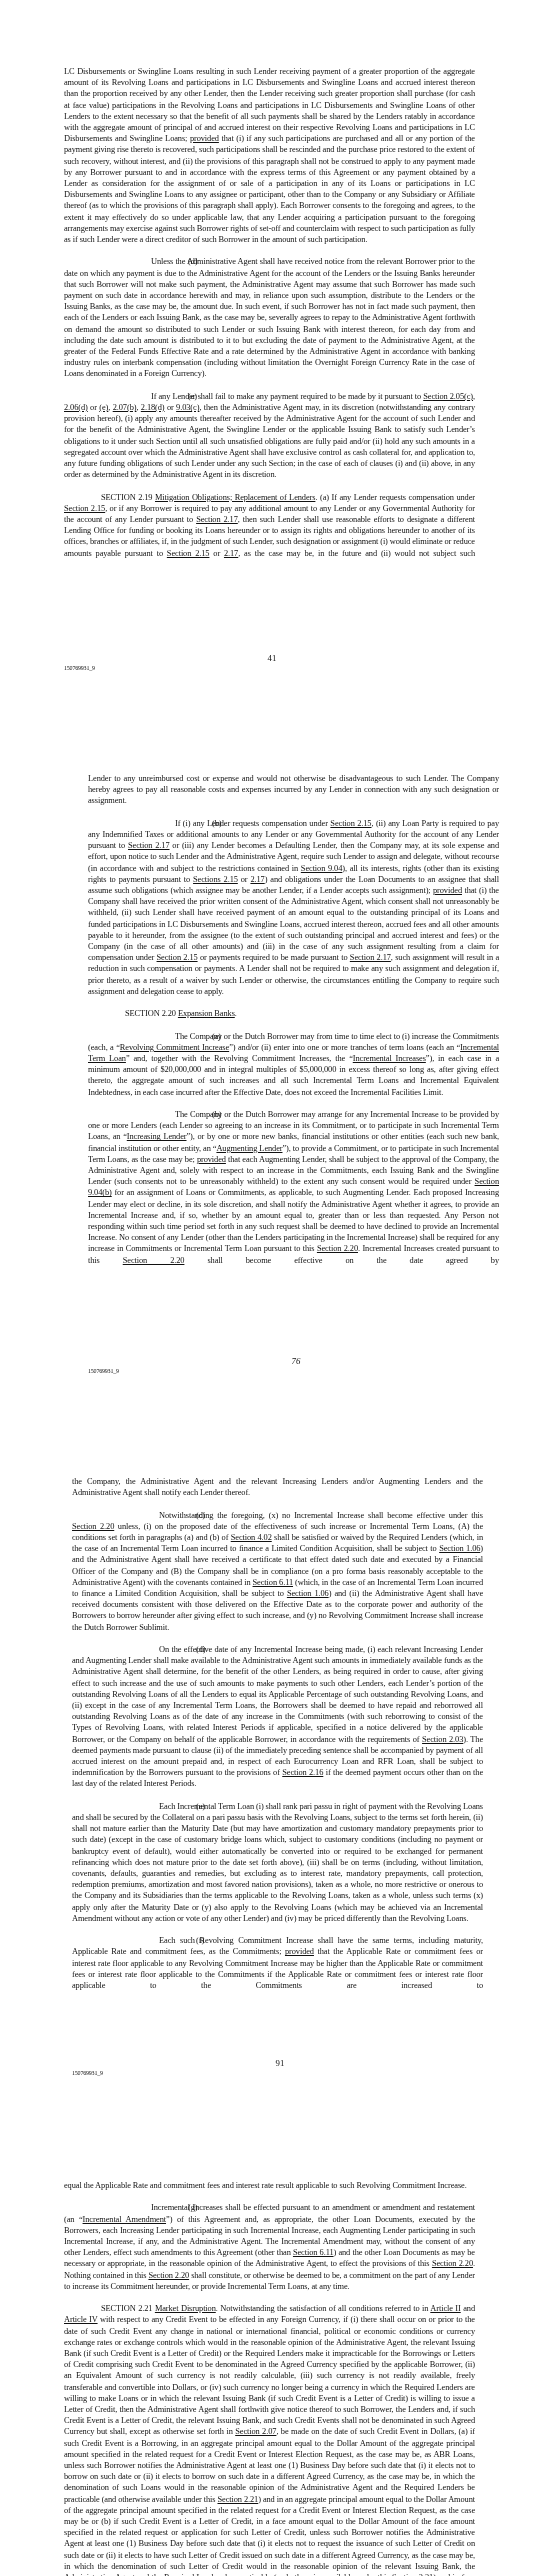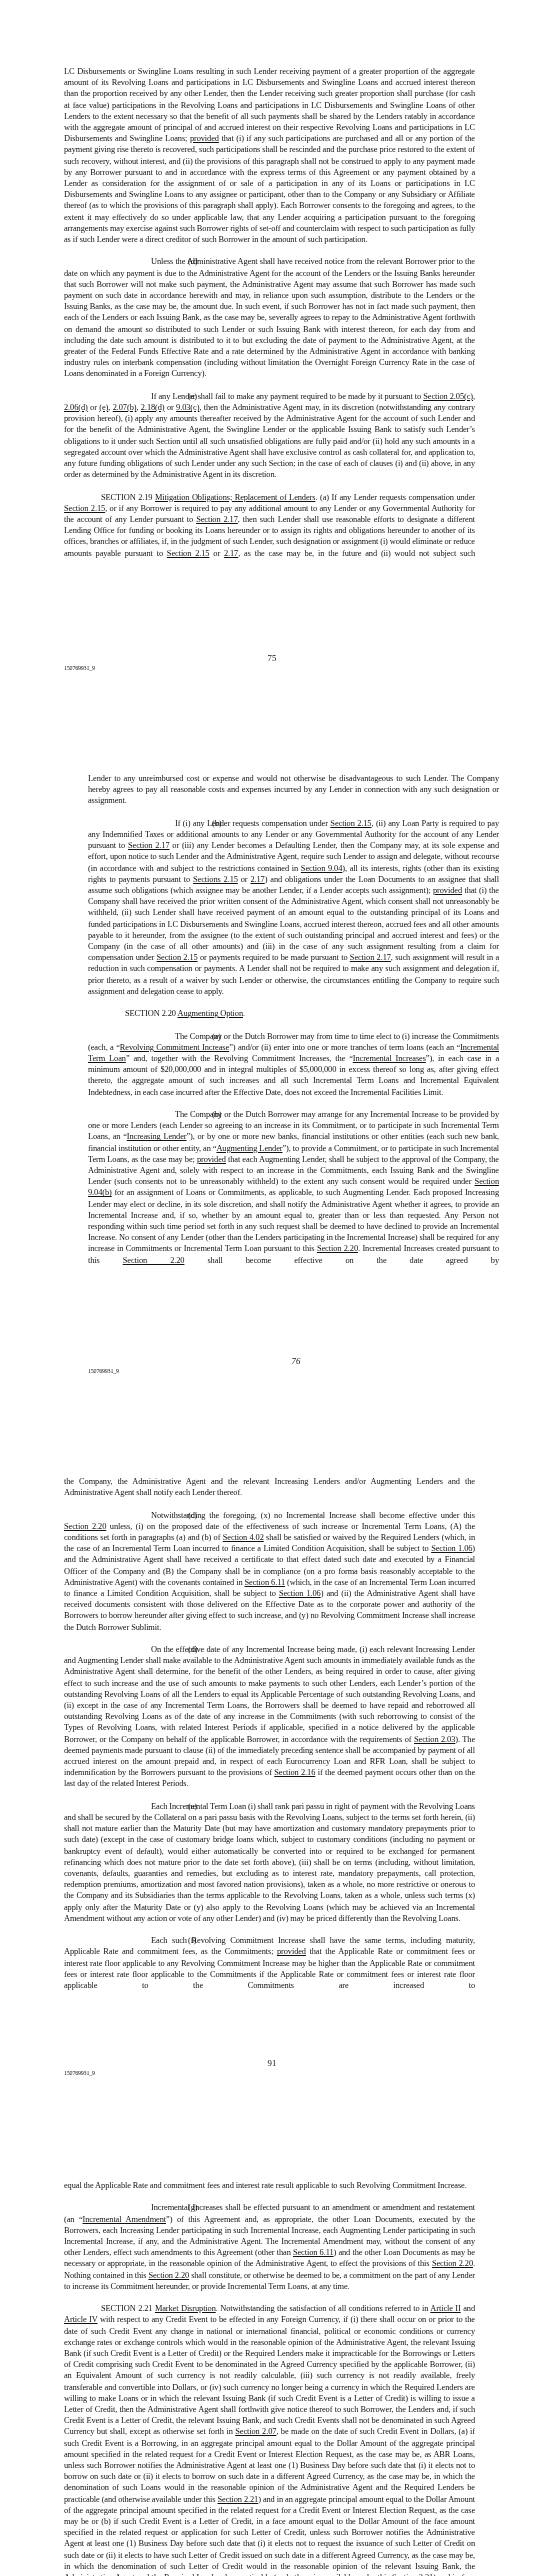--- a/index.html
+++ b/index.html
@@ -1,21 +1,21 @@
 <!DOCTYPE html>
 <html style="font-size:8.2px"><head>
 <meta charset="utf-8">
 <style>
   html, body { margin: 0; padding: 0; background: #ffffff; }
   body { width: 544px; height: 2813px; position: relative; overflow: hidden;
          font-family: "Liberation Serif", "DejaVu Serif", serif; color: #111; }
   .page { position: absolute; left: 0; width: 474px; height: 703px; }
   .page[data-idx="0"] { top: 0; }
   .page[data-idx="1"] { top: 703px; margin-left: 24px; }
-  .page[data-idx="2"] { top: 1406px; }
+  .page[data-idx="2"] { top: 1406px; margin-left: 8px; }
   .page[data-idx="3"] { top: 2110px; }
   .body { position: absolute; left: 64px; width: 411px; top: 134px;
           font-size: 8.4px; line-height: 11.2px; letter-spacing: -0.1px; }
   .body p { margin: 0 0 11.2px 0; text-align: justify; text-align-last: left; }
   .body p.indent-sub { text-indent: 62px; }
   .body p.indent-sec { text-indent: 37px; }
   .body p.cont { text-indent: 0; }
   .body p.carry { margin-bottom: 0; text-align-last: justify; }
   .label { display: inline-block; width: 25px; }
   .u { text-decoration: underline; text-underline-offset: 1px; }
@@ -35,28 +35,28 @@
 <body>
 
 <div id="doc">
   <div class="page" data-idx="0">
     <div class="body">
         <p class="cont"><span>LC Disbursements or Swingline Loans resulting in such Lender receiving payment of a greater proportion of the aggregate amount of its Revolving Loans and participations in LC Disbursements and Swingline Loans and accrued interest thereon than the proportion received by any other Lender, then the Lender receiving such greater proportion shall purchase (for cash at face value) participations in the Revolving Loans and participations in LC Disbursements and Swingline Loans of other Lenders to the extent necessary so that the benefit of all such payments shall be shared by the Lenders ratably in accordance with the aggregate amount of principal of and accrued interest on their respective Revolving Loans and participations in LC Disbursements and Swingline Loans; </span><span class="u">provided</span><span> that (i) if any such participations are purchased and all or any portion of the payment giving rise thereto is recovered, such participations shall be rescinded and the purchase price restored to the extent of such recovery, without interest, and (ii) the provisions of this paragraph shall not be construed to apply to any payment made by any Borrower pursuant to and in accordance with the express terms of this Agreement or any payment obtained by a Lender as consideration for the assignment of or sale of a participation in any of its Loans or participations in LC Disbursements and Swingline Loans to any assignee or participant, other than to the Company or any Subsidiary or Affiliate thereof (as to which the provisions of this paragraph shall apply).  Each Borrower consents to the foregoing and agrees, to the extent it may effectively do so under applicable law, that any Lender acquiring a participation pursuant to the foregoing arrangements may exercise against such Borrower rights of set-off and counterclaim with respect to such participation as fully as if such Lender were a direct creditor of such Borrower in the amount of such participation.</span></p>
         <p class="indent-sub"><span class="label">(d)</span><span>Unless the Administrative Agent shall have received notice from the relevant Borrower prior to the date on which any payment is due to the Administrative Agent for the account of the Lenders or the Issuing Banks hereunder that such Borrower will not make such payment, the Administrative Agent may assume that such Borrower has made such payment on such date in accordance herewith and may, in reliance upon such assumption, distribute to the Lenders or the Issuing Banks, as the case may be, the amount due.  In such event, if such Borrower has not in fact made such payment, then each of the Lenders or each Issuing Bank, as the case may be, severally agrees to repay to the Administrative Agent forthwith on demand the amount so distributed to such Lender or such Issuing Bank with interest thereon, for each day from and including the date such amount is distributed to it to but excluding the date of payment to the Administrative Agent, at the greater of the Federal Funds Effective Rate and a rate determined by the Administrative Agent in accordance with banking industry rules on interbank compensation (including without limitation the Overnight Foreign Currency Rate in the case of Loans denominated in a Foreign Currency).</span></p>
         <p class="indent-sub"><span class="label">(e)</span><span>If any Lender shall fail to make any payment required to be made by it pursuant to </span><span class="u">Section 2.05(c)</span><span>, </span><span class="u">2.06(d)</span><span> or </span><span class="u">(e)</span><span>, </span><span class="u">2.07(b)</span><span>, </span><span class="u">2.18(d)</span><span> or </span><span class="u">9.03(c)</span><span>, then the Administrative Agent may, in its discretion (notwithstanding any contrary provision hereof), (i) apply any amounts thereafter received by the Administrative Agent for the account of such Lender and for the benefit of the Administrative Agent, the Swingline Lender or the applicable Issuing Bank to satisfy such Lender’s obligations to it under such Section until all such unsatisfied obligations are fully paid and/or (ii) hold any such amounts in a segregated account over which the Administrative Agent shall have exclusive control as cash collateral for, and application to, any future funding obligations of such Lender under any such Section; in the case of each of clauses (i) and (ii) above, in any order as determined by the Administrative Agent in its discretion.</span></p>
         <p class="indent-sec carry"><span>SECTION 2.19  </span><span class="u">Mitigation Obligations; Replacement of Lenders</span><span>.  (a)  If any Lender requests compensation under </span><span class="u">Section 2.15</span><span>, or if any Borrower is required to pay any additional amount to any Lender or any Governmental Authority for the account of any Lender pursuant to </span><span class="u">Section 2.17</span><span>, then such Lender shall use reasonable efforts to designate a different Lending Office for funding or booking its Loans hereunder or to assign its rights and obligations hereunder to another of its offices, branches or affiliates, if, in the judgment of such Lender, such designation or assignment (i) would eliminate or reduce amounts payable pursuant to </span><span class="u">Section 2.15</span><span> or </span><span class="u">2.17</span><span>, as the case may be, in the future and (ii) would not subject such</span></p>
       </div>
-    <div class="page-number">75</div>
+    <div class="page-number">41</div>
     <div class="doc-id">150769931_9</div>
   </div>
   <div class="page" data-idx="1">
     <div class="body">
         <p class="cont"><span>Lender to any unreimbursed cost or expense and would not otherwise be disadvantageous to such Lender. The Company hereby agrees to pay all reasonable costs and expenses incurred by any Lender in connection with any such designation or assignment.</span></p>
         <p class="indent-sub"><span class="label">(b)</span><span>If (i) any Lender requests compensation under </span><span class="u">Section 2.15</span><span>, (ii) any Loan Party is required to pay any Indemnified Taxes or additional amounts to any Lender or any Governmental Authority for the account of any Lender pursuant to </span><span class="u">Section 2.17</span><span> or (iii) any Lender becomes a Defaulting Lender, then the Company may, at its sole expense and effort, upon notice to such Lender and the Administrative Agent, require such Lender to assign and delegate, without recourse (in accordance with and subject to the restrictions contained in </span><span class="u">Section 9.04</span><span>), all its interests, rights (other than its existing rights to payments pursuant to </span><span class="u">Sections 2.15</span><span> or </span><span class="u">2.17</span><span>) and obligations under the Loan Documents to an assignee that shall assume such obligations (which assignee may be another Lender, if a Lender accepts such assignment); </span><span class="u">provided</span><span> that (i) the Company shall have received the prior written consent of the Administrative Agent, which consent shall not unreasonably be withheld, (ii) such Lender shall have received payment of an amount equal to the outstanding principal of its Loans and funded participations in LC Disbursements and Swingline Loans, accrued interest thereon, accrued fees and all other amounts payable to it hereunder, from the assignee (to the extent of such outstanding principal and accrued interest and fees) or the Company (in the case of all other amounts) and (iii) in the case of any such assignment resulting from a claim for compensation under </span><span class="u">Section 2.15</span><span> or payments required to be made pursuant to </span><span class="u">Section 2.17</span><span>, such assignment will result in a reduction in such compensation or payments.  A Lender shall not be required to make any such assignment and delegation if, prior thereto, as a result of a waiver by such Lender or otherwise, the circumstances entitling the Company to require such assignment and delegation cease to apply.</span></p>
-        <p class="indent-sec"><span>SECTION 2.20  </span><span class="u">Augmenting Option</span><span>.</span></p>
+        <p class="indent-sec"><span>SECTION 2.20  </span><span class="u">Expansion Banks</span><span>.</span></p>
         <p class="indent-sub"><span class="label">(a)</span><span>The Company or the Dutch Borrower may from time to time elect to (i) increase the Commitments (each, a “</span><span class="u">Revolving Commitment Increase</span><span>”) and/or (ii) enter into one or more tranches of term loans (each an “</span><span class="u">Incremental Term Loan</span><span>” and, together with the Revolving Commitment Increases, the “</span><span class="u">Incremental Increases</span><span>”), in each case in a minimum amount of $20,000,000 and in integral multiples of $5,000,000 in excess thereof so long as, after giving effect thereto, the aggregate amount of such increases and all such Incremental Term Loans and Incremental Equivalent Indebtedness, in each case incurred after the Effective Date, does not exceed the Incremental Facilities Limit.</span></p>
         <p class="indent-sub carry"><span class="label">(b)</span><span>The Company or the Dutch Borrower may arrange for any Incremental Increase to be provided by one or more Lenders (each Lender so agreeing to an increase in its Commitment, or to participate in such Incremental Term Loans, an “</span><span class="u">Increasing Lender</span><span>”), or by one or more new banks, financial institutions or other entities (each such new bank, financial institution or other entity, an “</span><span class="u">Augmenting Lender</span><span>”), to provide a Commitment, or to participate in such Incremental Term Loans, as the case may be; </span><span class="u">provided</span><span> that each Augmenting Lender, shall be subject to the approval of the Company, the Administrative Agent and, solely with respect to an increase in the Commitments, each Issuing Bank and the Swingline Lender (such consents not to be unreasonably withheld) to the extent any such consent would be required under </span><span class="u">Section 9.04(b)</span><span> for an assignment of Loans or Commitments, as applicable, to such Augmenting Lender.  Each proposed Increasing Lender may elect or decline, in its sole discretion, and shall notify the Administrative Agent whether it agrees, to provide an Incremental Increase and, if so, whether by an amount equal to, greater than or less than requested.  Any Person not responding within such time period set forth in any such request shall be deemed to have declined to provide an Incremental Increase. No consent of any Lender (other than the Lenders participating in the Incremental Increase) shall be required for any increase in Commitments or Incremental Term Loan pursuant to this </span><span class="u">Section 2.20</span><span>. Incremental Increases created pursuant to this </span><span class="u">Section 2.20</span><span> shall become effective on the date agreed by</span></p>
       </div>
     <div class="page-number">76</div>
     <div class="doc-id">150769931_9</div>
   </div>
   <div class="page" data-idx="2">
     <div class="body">
         <p class="cont"><span>the Company, the Administrative Agent and the relevant Increasing Lenders and/or Augmenting Lenders and the Administrative Agent shall notify each Lender thereof.</span></p>
         <p class="indent-sub"><span class="label">(c)</span><span>Notwithstanding the foregoing, (x) no Incremental Increase shall become effective under this </span><span class="u">Section 2.20</span><span> unless, (i) on the proposed date of the effectiveness of such increase or Incremental Term Loans, (A) the conditions set forth in paragraphs (a) and (b) of </span><span class="u">Section 4.02</span><span> shall be satisfied or waived by the Required Lenders (which, in the case of an Incremental Term Loan incurred to finance a Limited Condition Acquisition, shall be subject to </span><span class="u">Section 1.06</span><span>) and the Administrative Agent shall have received a certificate to that effect dated such date and executed by a Financial Officer of the Company and (B) the Company shall be in compliance (on a pro forma basis reasonably acceptable to the Administrative Agent) with the covenants contained in </span><span class="u">Section 6.11</span><span> (which, in the case of an Incremental Term Loan incurred to finance a Limited Condition Acquisition, shall be subject to </span><span class="u">Section 1.06</span><span>) and (ii) the Administrative Agent shall have received documents consistent with those delivered on the Effective Date as to the corporate power and authority of the Borrowers to borrow hereunder after giving effect to such increase, and (y) no Revolving Commitment Increase shall increase the Dutch Borrower Sublimit.</span></p>

